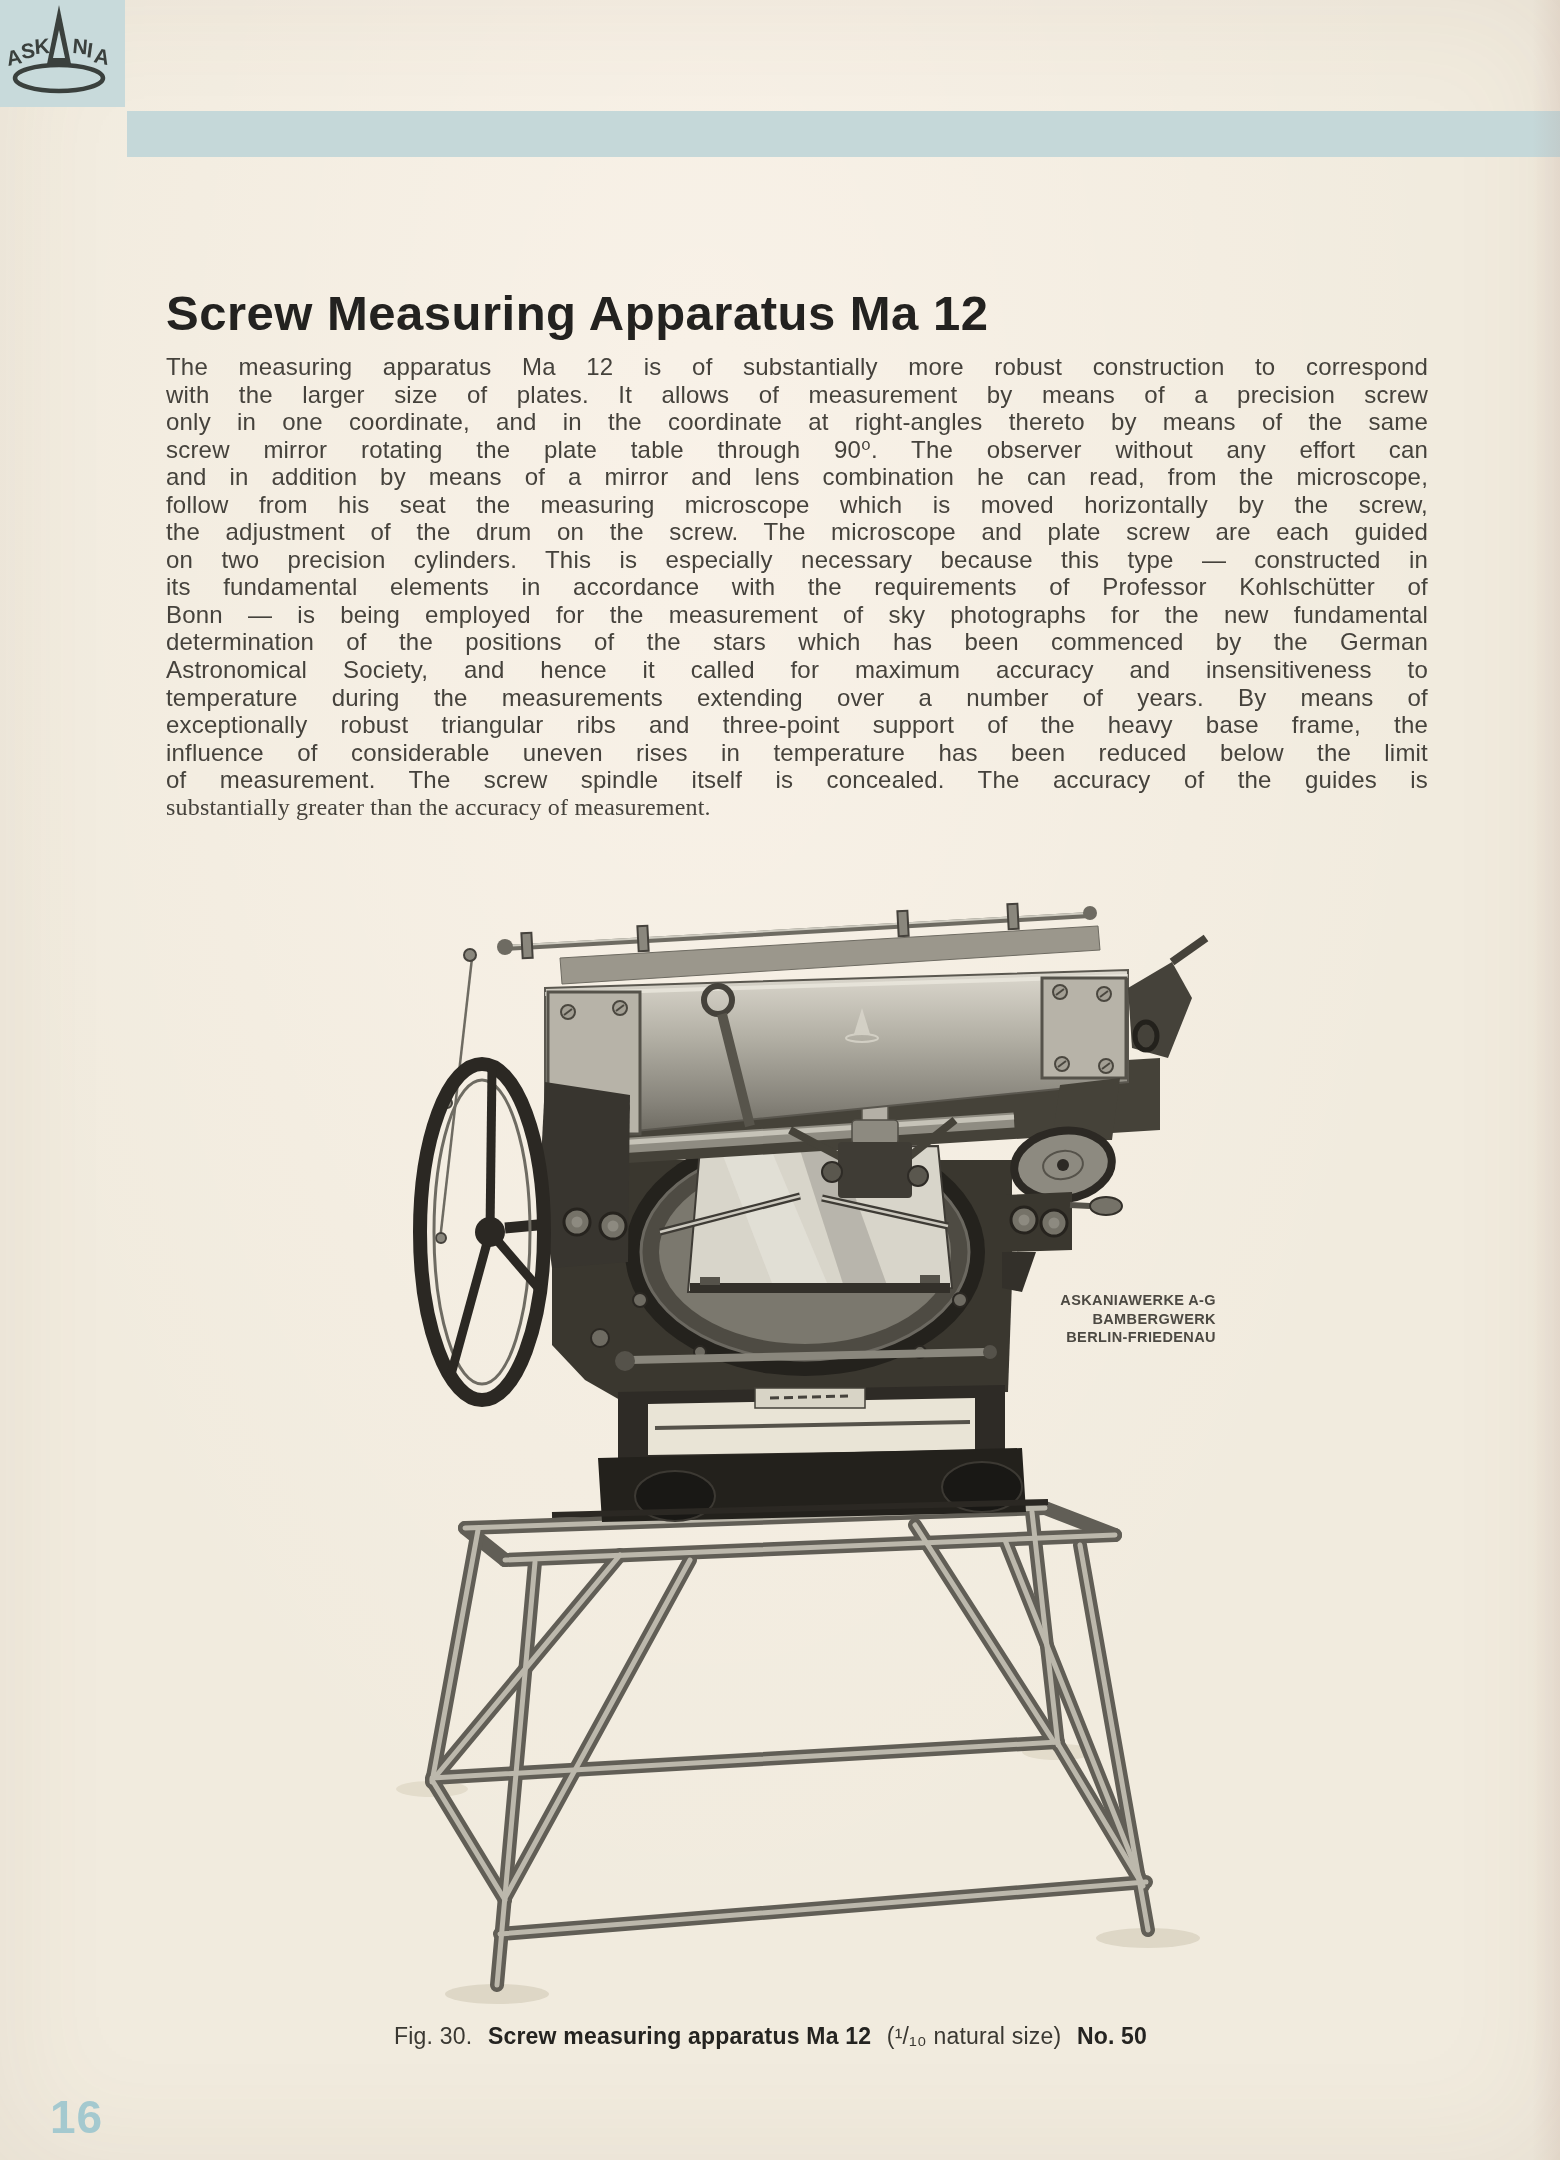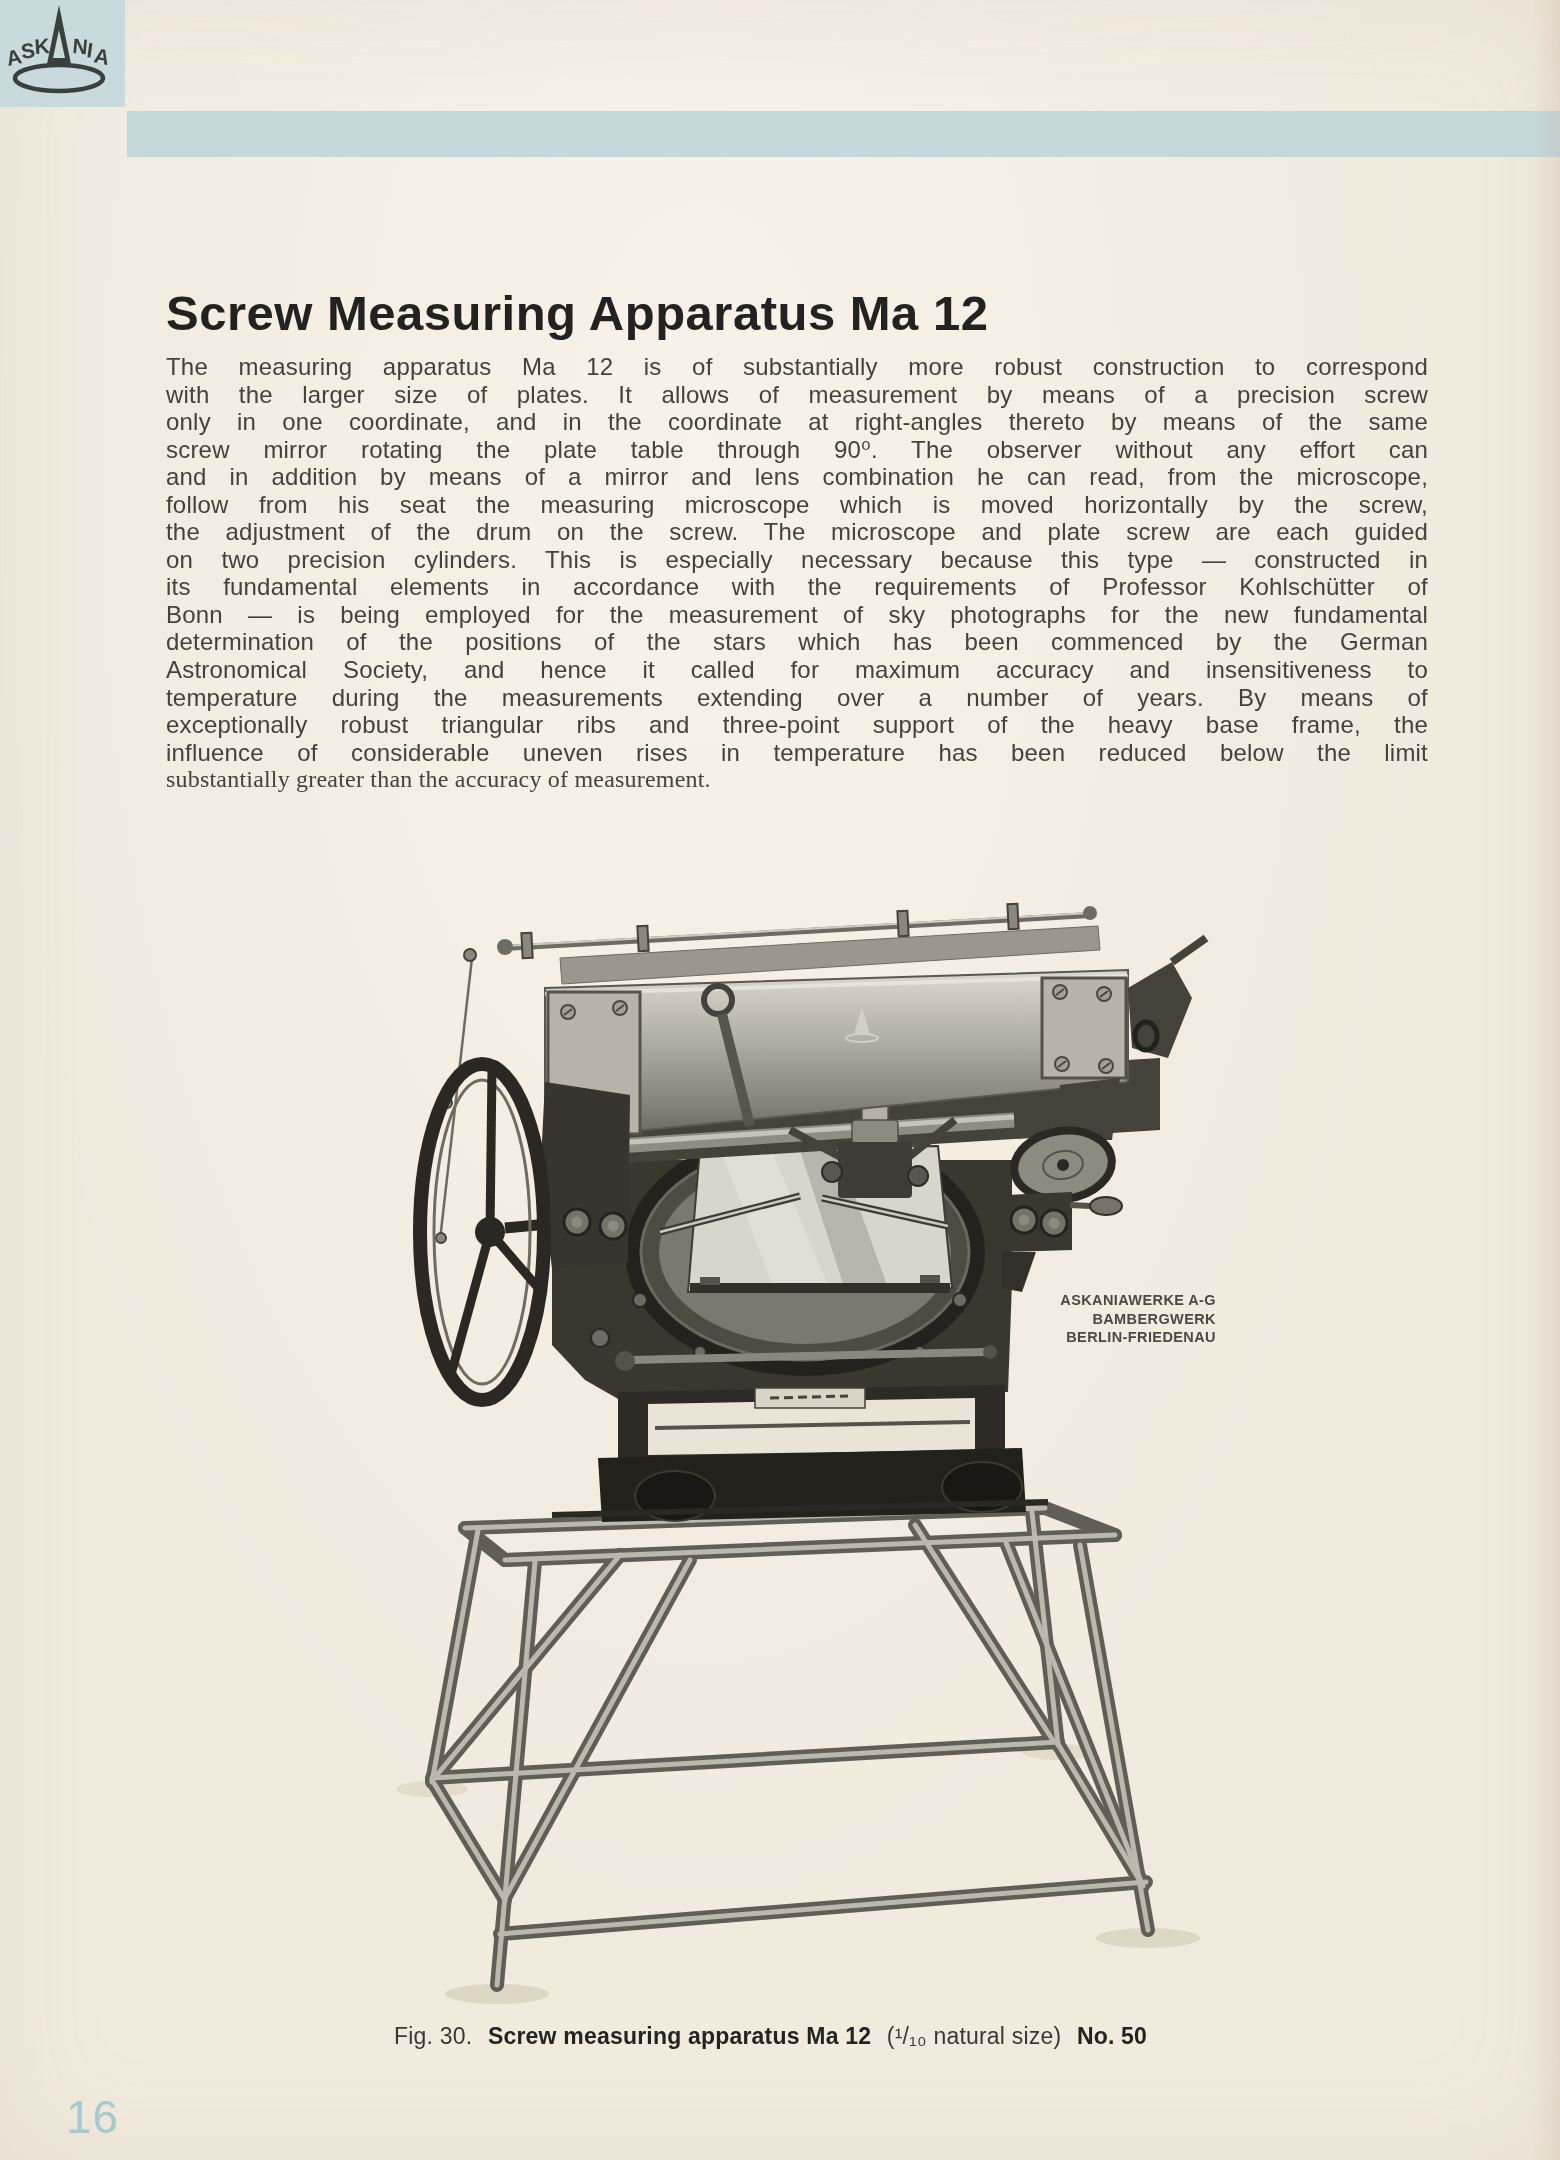--- a/index.html
+++ b/index.html
@@ -32,22 +32,22 @@
     color:#4c4942;
     text-align:right;
   }
   .fig-caption{
     position:absolute;left:394px;top:2023px;white-space:nowrap;
     font-size:23px;color:#3a3832;letter-spacing:.2px;
   }
   .fig-caption .seg{margin-right:9px;}
   .fig-caption .b{font-weight:700;color:#242320;}
   .page-number{
-    position:absolute;left:66px;top:2090px;
-    font-size:46px;font-weight:400;color:#a4c9cf;letter-spacing:1px;
+    position:absolute;left:50px;top:2090px;
+    font-size:46px;font-weight:700;color:#a4c9cf;letter-spacing:1px;
   }
   .right-crease{
     position:absolute;top:0;right:0;width:28px;height:100%;
     background:linear-gradient(to right, rgba(0,0,0,0), rgba(165,120,110,.12));
     pointer-events:none;
   }
 </style>
 </head>
 <body>
 
@@ -84,20 +84,21 @@
     <div class="body-line">follow from his seat the measuring microscope which is moved horizontally by the screw,</div>
     <div class="body-line">the adjustment of the drum on the screw. The microscope and plate screw are each guided</div>
     <div class="body-line">on two precision cylinders. This is especially necessary because this type — constructed in</div>
     <div class="body-line">its fundamental elements in accordance with the requirements of Professor Kohlschütter of</div>
     <div class="body-line">Bonn — is being employed for the measurement of sky photographs for the new fundamental</div>
     <div class="body-line">determination of the positions of the stars which has been commenced by the German</div>
     <div class="body-line">Astronomical Society, and hence it called for maximum accuracy and insensitiveness to</div>
     <div class="body-line">temperature during the measurements extending over a number of years. By means of</div>
     <div class="body-line">exceptionally robust triangular ribs and three-point support of the heavy base frame, the</div>
     <div class="body-line">influence of considerable uneven rises in temperature has been reduced below the limit</div>
+    <div class="body-line">of measurement. The screw spindle itself is concealed. The accuracy of the guides is</div>
     <div class="body-line last">substantially greater than the accuracy of measurement.</div>
   </div>
 
   <div class="machine-wrap">
     <svg width="840" height="1160" viewBox="390 860 840 1160">
       <defs>
         <linearGradient id="beamGrad" x1="0" y1="0" x2="0" y2="1">
           <stop offset="0" stop-color="#ddd9cf"></stop>
           <stop offset=".4" stop-color="#b2afa4"></stop>
           <stop offset=".78" stop-color="#86837a"></stop>

